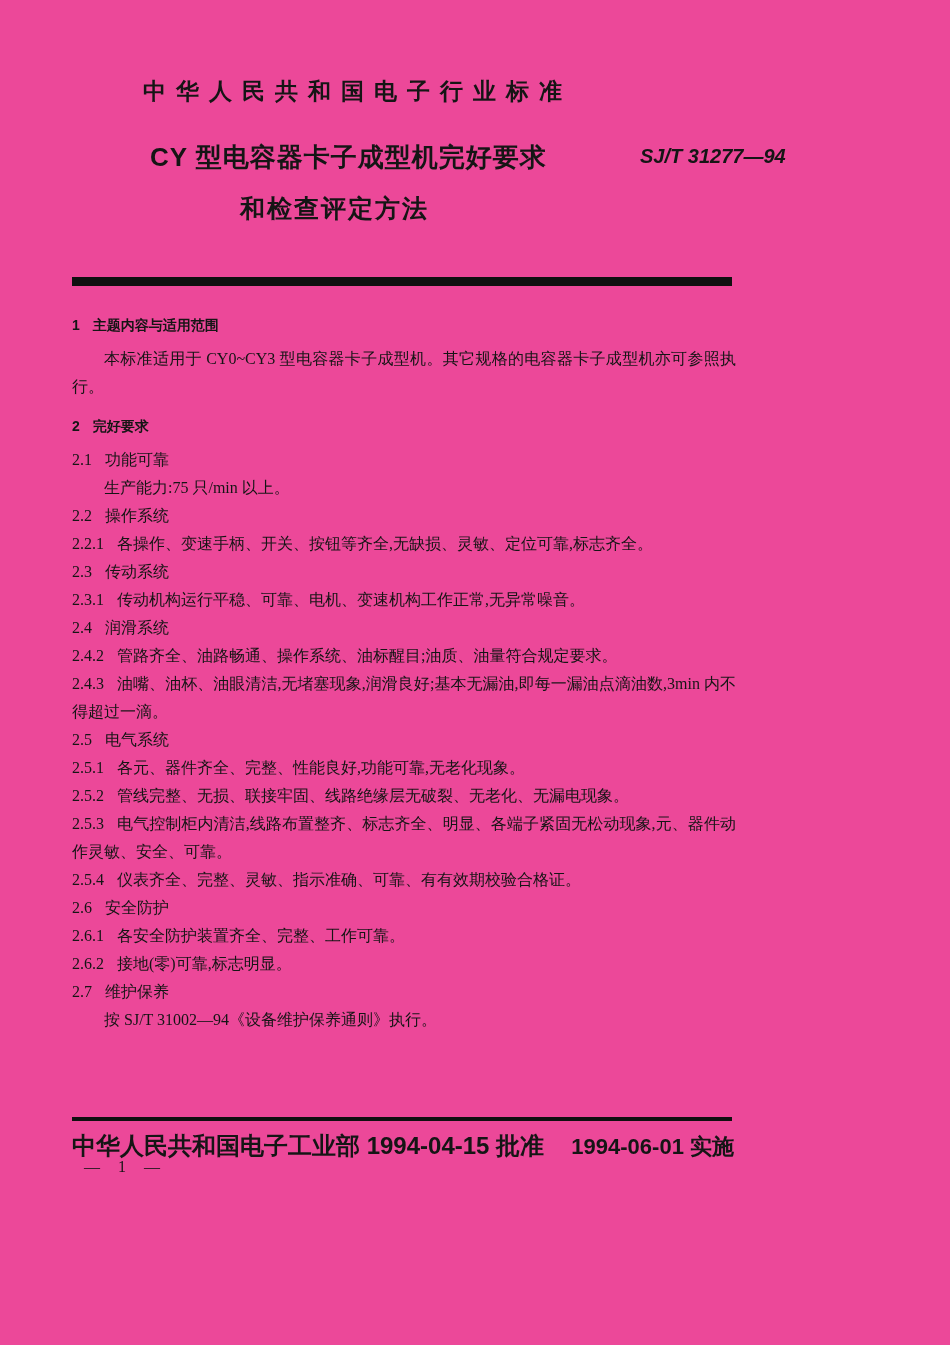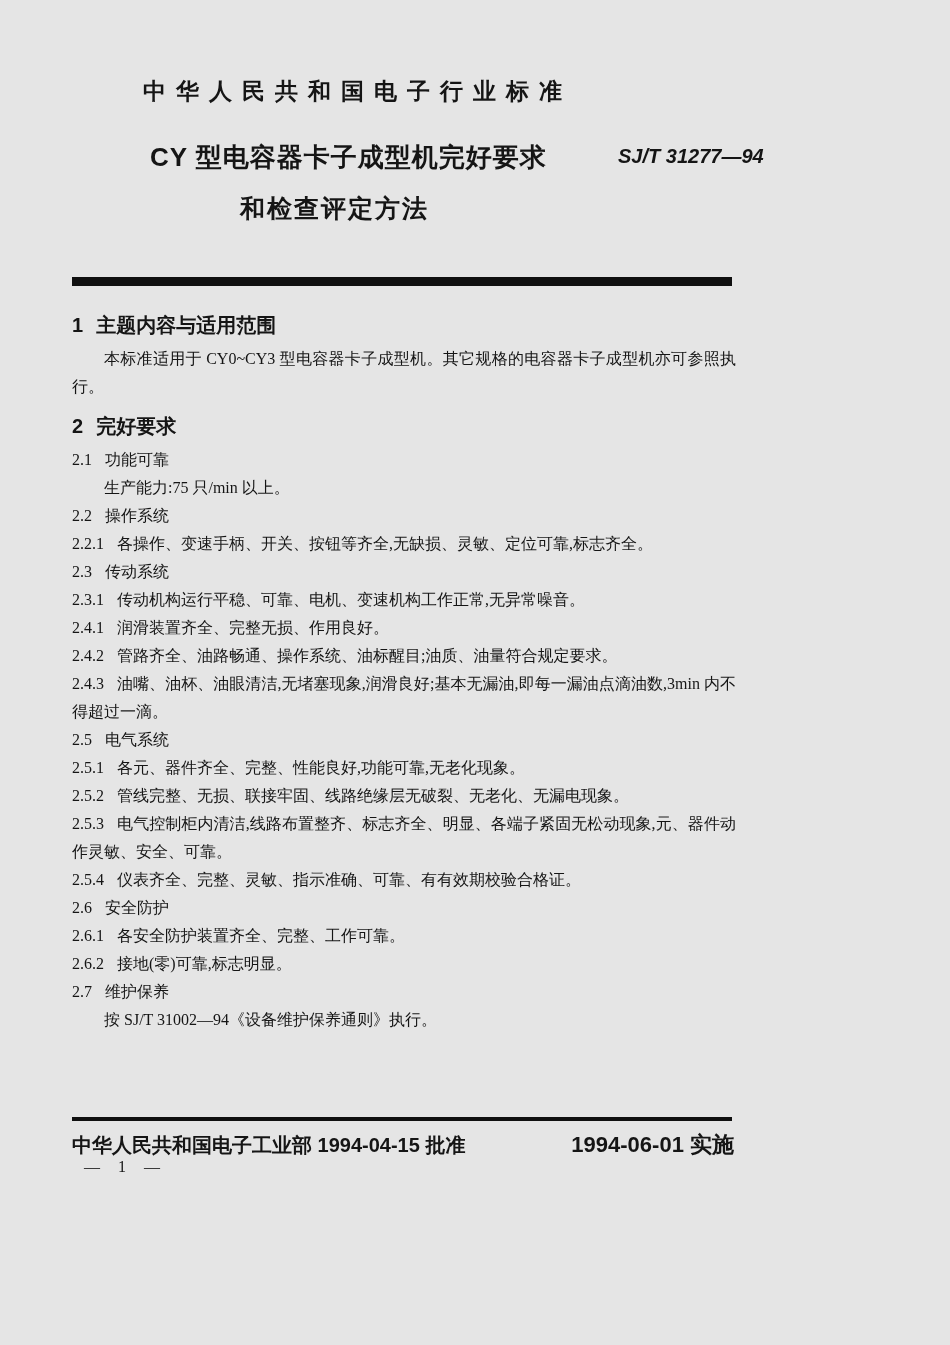--- a/index.html
+++ b/index.html
@@ -2,21 +2,21 @@
 <html><head>
 <meta charset="utf-8">
 <style>
   * { margin: 0; padding: 0; box-sizing: border-box; }
   html, body { background: #ffffff; }
   .page {
     position: relative;
     width: 950px;
     height: 1345px;
     margin: 0 auto;
-    background: #e5e5e5;
+    background: #ec4899;
     color: #151515;
     font-family: "Liberation Serif", "DejaVu Serif", serif;
     overflow: hidden;
   }
   .org-line {
     position: absolute;
     top: 76px; left: 143px;
     font-family: "Liberation Sans", "DejaVu Sans", sans-serif;
     font-weight: bold;
     font-size: 23px;
@@ -36,21 +36,21 @@
     position: absolute;
     top: 192px; left: 240px;
     font-family: "Liberation Sans", "DejaVu Sans", sans-serif;
     font-weight: bold;
     font-size: 25px;
     letter-spacing: 2px;
     white-space: nowrap;
   }
   .std-no {
     position: absolute;
-    top: 145px; left: 618px;
+    top: 145px; left: 640px;
     font-family: "Liberation Sans", "DejaVu Sans", sans-serif;
     font-weight: bold;
     font-style: italic;
     font-size: 20px;
     white-space: nowrap;
   }
   .rule-thick {
     position: absolute;
     top: 277px; left: 72px;
     width: 660px; height: 9px;
@@ -65,21 +65,21 @@
     text-align: justify;
   }
   .line { }
   .line .num {
     font-family: "Liberation Serif", "DejaVu Serif", serif;
     margin-right: 13px;
   }
   .line.heading {
     font-family: "Liberation Sans", "DejaVu Sans", sans-serif;
     font-weight: bold;
-    font-size: 20px;
+    font-size: 14px;
     margin-top: 11px;
     margin-bottom: 6px;
   }
   .line.heading .num {
     font-family: "Liberation Sans", "DejaVu Sans", sans-serif;
   }
   .line.para { text-indent: 2em; }
   .rule-thin {
     position: absolute;
     top: 1117px; left: 72px;
@@ -89,21 +89,21 @@
   .footer-row {
     position: absolute;
     top: 1130px; left: 72px;
     width: 662px;
     display: flex;
     justify-content: space-between;
     align-items: baseline;
     font-family: "Liberation Sans", "DejaVu Sans", sans-serif;
     font-weight: bold;
   }
-  .footer-approval { font-size: 20px; white-space: nowrap; }
+  .footer-approval { font-size: 24px; white-space: nowrap; }
   .footer-impl { font-size: 22px; white-space: nowrap; }
   .page-no {
     position: absolute;
     top: 1158px; left: 84px;
     font-size: 16px;
     letter-spacing: 7px;
     white-space: nowrap;
   }
 </style>
 </head>
@@ -124,21 +124,21 @@
   <div class="body-block">
       <div class="line heading"><span class="num">1</span><span>主题内容与适用范围</span></div>
       <div class="line para">本标准适用于 CY0~CY3 型电容器卡子成型机。其它规格的电容器卡子成型机亦可参照执行。</div>
       <div class="line heading"><span class="num">2</span><span>完好要求</span></div>
       <div class="line clause"><span class="num">2.1</span><span>功能可靠</span></div>
       <div class="line para">生产能力:75 只/min 以上。</div>
       <div class="line clause"><span class="num">2.2</span><span>操作系统</span></div>
       <div class="line clause"><span class="num">2.2.1</span><span>各操作、变速手柄、开关、按钮等齐全,无缺损、灵敏、定位可靠,标志齐全。</span></div>
       <div class="line clause"><span class="num">2.3</span><span>传动系统</span></div>
       <div class="line clause"><span class="num">2.3.1</span><span>传动机构运行平稳、可靠、电机、变速机构工作正常,无异常噪音。</span></div>
-      <div class="line clause"><span class="num">2.4.1</span><span>润滑装置齐全、完整无损、作用良好。</span></div>
+      <div class="line clause"><span class="num">2.4</span><span>润滑系统</span></div>
       <div class="line clause"><span class="num">2.4.2</span><span>管路齐全、油路畅通、操作系统、油标醒目;油质、油量符合规定要求。</span></div>
       <div class="line clause"><span class="num">2.4.3</span><span>油嘴、油杯、油眼清洁,无堵塞现象,润滑良好;基本无漏油,即每一漏油点滴油数,3min 内不得超过一滴。</span></div>
       <div class="line clause"><span class="num">2.5</span><span>电气系统</span></div>
       <div class="line clause"><span class="num">2.5.1</span><span>各元、器件齐全、完整、性能良好,功能可靠,无老化现象。</span></div>
       <div class="line clause"><span class="num">2.5.2</span><span>管线完整、无损、联接牢固、线路绝缘层无破裂、无老化、无漏电现象。</span></div>
       <div class="line clause"><span class="num">2.5.3</span><span>电气控制柜内清洁,线路布置整齐、标志齐全、明显、各端子紧固无松动现象,元、器件动作灵敏、安全、可靠。</span></div>
       <div class="line clause"><span class="num">2.5.4</span><span>仪表齐全、完整、灵敏、指示准确、可靠、有有效期校验合格证。</span></div>
       <div class="line clause"><span class="num">2.6</span><span>安全防护</span></div>
       <div class="line clause"><span class="num">2.6.1</span><span>各安全防护装置齐全、完整、工作可靠。</span></div>
       <div class="line clause"><span class="num">2.6.2</span><span>接地(零)可靠,标志明显。</span></div>

